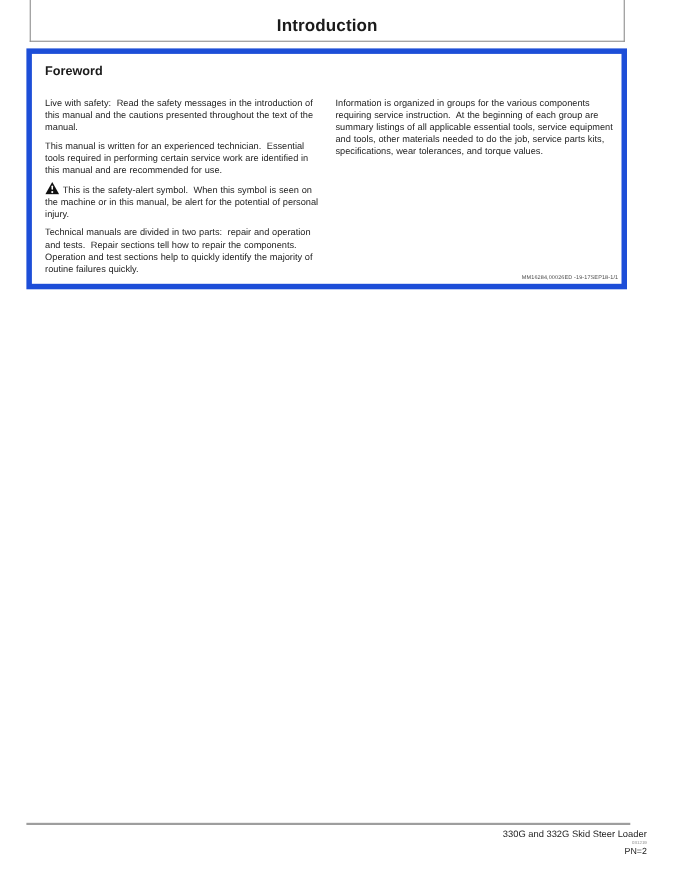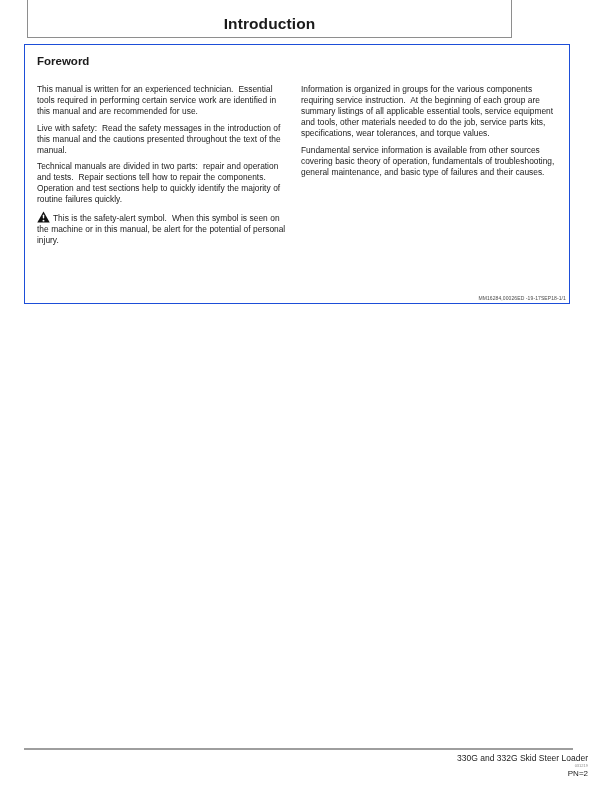--- a/index.html
+++ b/index.html
@@ -11,44 +11,44 @@
     overflow: hidden;
     font-family: "Liberation Sans", sans-serif;
     color: #1b1b1b;
     -webkit-font-smoothing: antialiased;
   }
 
   
   .title-box {
     position: absolute;
     left: 27px; top: 0;
-    width: 485px; height: 38px;
+    width: 541px; height: 38px;
     box-sizing: border-box;
     border-left: 1px solid #8e8e8e;
     border-right: 1px solid #8e8e8e;
     border-bottom: 1px solid #8e8e8e;
     display: flex;
     justify-content: center;
     align-items: flex-end;
     padding-bottom: 4px;
   }
   .title-box h1 {
     margin: 0;
     font-size: 15.5px;
     font-weight: bold;
     letter-spacing: 0.1px;
   }
 
   
   .foreword-box {
     position: absolute;
     left: 24px; top: 44px;
-    width: 546px; height: 260px;
+    width: 546px; height: 219px;
     box-sizing: border-box;
-    border: 1px solid #1d4ed8;
+    border: 5px solid #1d4ed8;
   }
   .foreword-box h2 {
     margin: 10px 0 0 12px;
     font-size: 11.5px;
     font-weight: bold;
     line-height: 13px;
   }
   .columns {
     display: flex;
     gap: 10px;
@@ -113,33 +113,32 @@
 
   <div class="title-box">
     <h1>Introduction</h1>
   </div>
 
   <div class="foreword-box">
     <h2>Foreword</h2>
 
     <div class="columns">
       <div class="col">
+        <p>Live with safety:  Read the safety messages in the introduction of this manual and the cautions presented throughout the text of the manual.</p>
         <p>This manual is written for an experienced technician.  Essential tools required in performing certain service work are identified in this manual and are recommended for use.</p>
-        <p>Live with safety:  Read the safety messages in the introduction of this manual and the cautions presented throughout the text of the manual.</p>
-        <p>Technical manuals are divided in two parts:  repair and operation and tests.  Repair sections tell how to repair the components.  Operation and test sections help to quickly identify the majority of routine failures quickly.</p>
         <p><svg class="alert-icon" width="13" height="12" viewBox="0 0 20 18" aria-hidden="true">
               <path d="M10 0.5 L19.6 17.5 L0.4 17.5 Z" fill="#111"></path>
               <rect x="8.9" y="5.2" width="2.2" height="6.2" rx="1.1" fill="#ffffff"></rect>
               <circle cx="10" cy="14.6" r="1.5" fill="#ffffff"></circle>
             </svg><span>This is the safety-alert symbol.  When this symbol is seen on the machine or in this manual, be alert for the potential of personal injury.</span></p>
+        <p>Technical manuals are divided in two parts:  repair and operation and tests.  Repair sections tell how to repair the components.  Operation and test sections help to quickly identify the majority of routine failures quickly.</p>
       </div>
 
       <div class="col">
         <p>Information is organized in groups for the various components requiring service instruction.  At the beginning of each group are summary listings of all applicable essential tools, service equipment and tools, other materials needed to do the job, service parts kits, specifications, wear tolerances, and torque values.</p>
-        <p>Fundamental service information is available from other sources covering basic theory of operation, fundamentals of troubleshooting, general maintenance, and basic type of failures and their causes.</p>
       </div>
     </div>
 
     <div class="doc-code">MM16284,00026ED -19-17SEP18-1/1</div>
   </div>
 
   <div>
     <div class="footer-rule"></div>
     <div class="footer-left">TM14061X19 (12MAR19)</div>
     <div class="footer-right">330G and 332G Skid Steer Loader</div>

